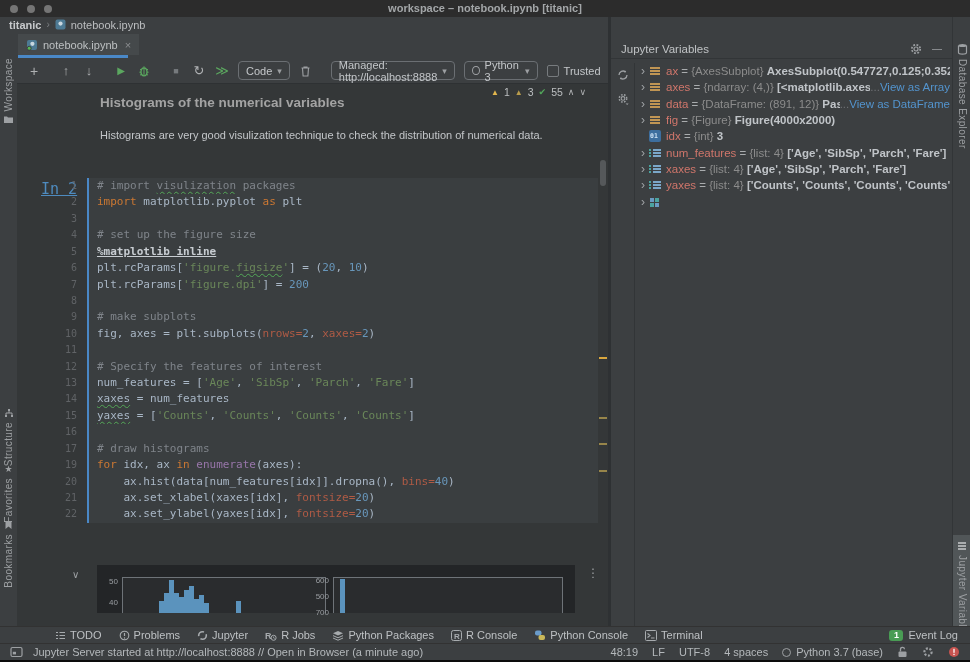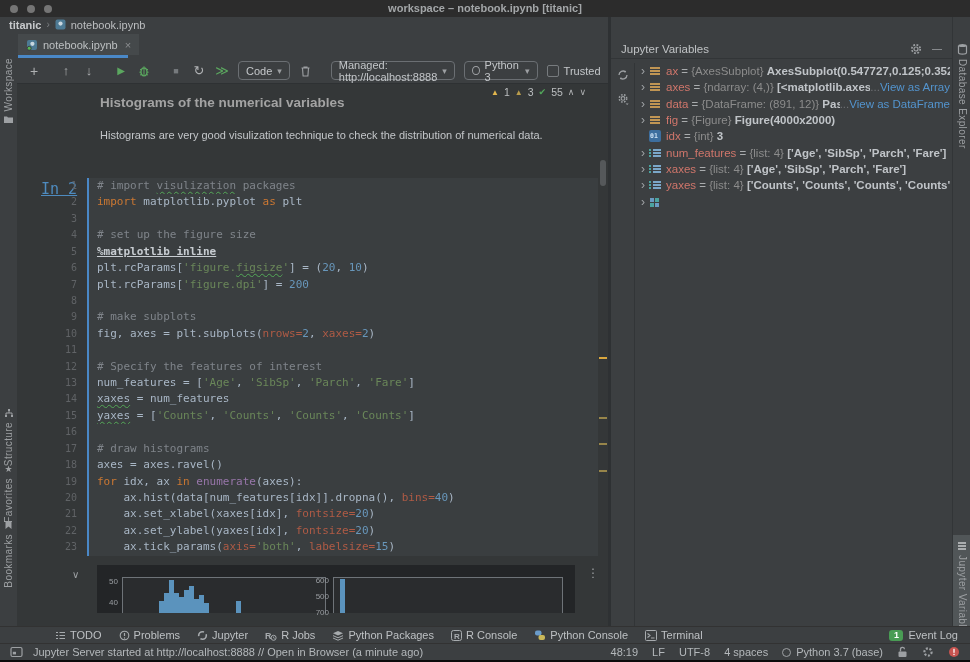--- a/index.html
+++ b/index.html
@@ -301,42 +301,34 @@
         </div>
         <div class="code-row">
           <span class="ln">16</span>
           <span class="cl"></span>
         </div>
         <div class="code-row">
           <span class="ln">17</span>
           <span class="cl"><span class="tc"># draw histograms</span></span>
         </div>
         <div class="code-row">
-          <span class="ln">18</span>
-          <span class="cl"><span class="tt0">axes = axes.ravel()</span></span>
-        </div>
-        <div class="code-row">
           <span class="ln">19</span>
           <span class="cl"><span class="tk">for</span><span class="tt0"> idx, ax </span><span class="tk">in</span><span class="tt0"> </span><span class="tb">enumerate</span><span class="tt0">(axes):</span></span>
         </div>
         <div class="code-row">
           <span class="ln">20</span>
           <span class="cl"><span class="tt0">    ax.hist(data[num_features[idx]].dropna(), </span><span class="tp">bins=</span><span class="tn">40</span><span class="tt0">)</span></span>
         </div>
         <div class="code-row">
           <span class="ln">21</span>
           <span class="cl"><span class="tt0">    ax.set_xlabel(xaxes[idx], </span><span class="tp">fontsize=</span><span class="tn">20</span><span class="tt0">)</span></span>
         </div>
         <div class="code-row">
           <span class="ln">22</span>
           <span class="cl"><span class="tt0">    ax.set_ylabel(yaxes[idx], </span><span class="tp">fontsize=</span><span class="tn">20</span><span class="tt0">)</span></span>
-        </div>
-        <div class="code-row">
-          <span class="ln">23</span>
-          <span class="cl"><span class="tt0">    ax.tick_params(</span><span class="tp">axis=</span><span class="ts">'both'</span><span class="tt0">, </span><span class="tp">labelsize=</span><span class="tn">15</span><span class="tt0">)</span></span>
         </div>
       </div>
 
     <div class="scroll-thumb"></div>
     <div class="smark" style="top:273px;background:#d9a73e;"></div>
     <div class="smark" style="top:333px;background:#97854a;"></div>
     <div class="smark" style="top:359px;background:#97854a;"></div>
     <div class="smark" style="top:386px;background:#97854a;"></div>
 
     <div class="out-collapse">∨</div>

